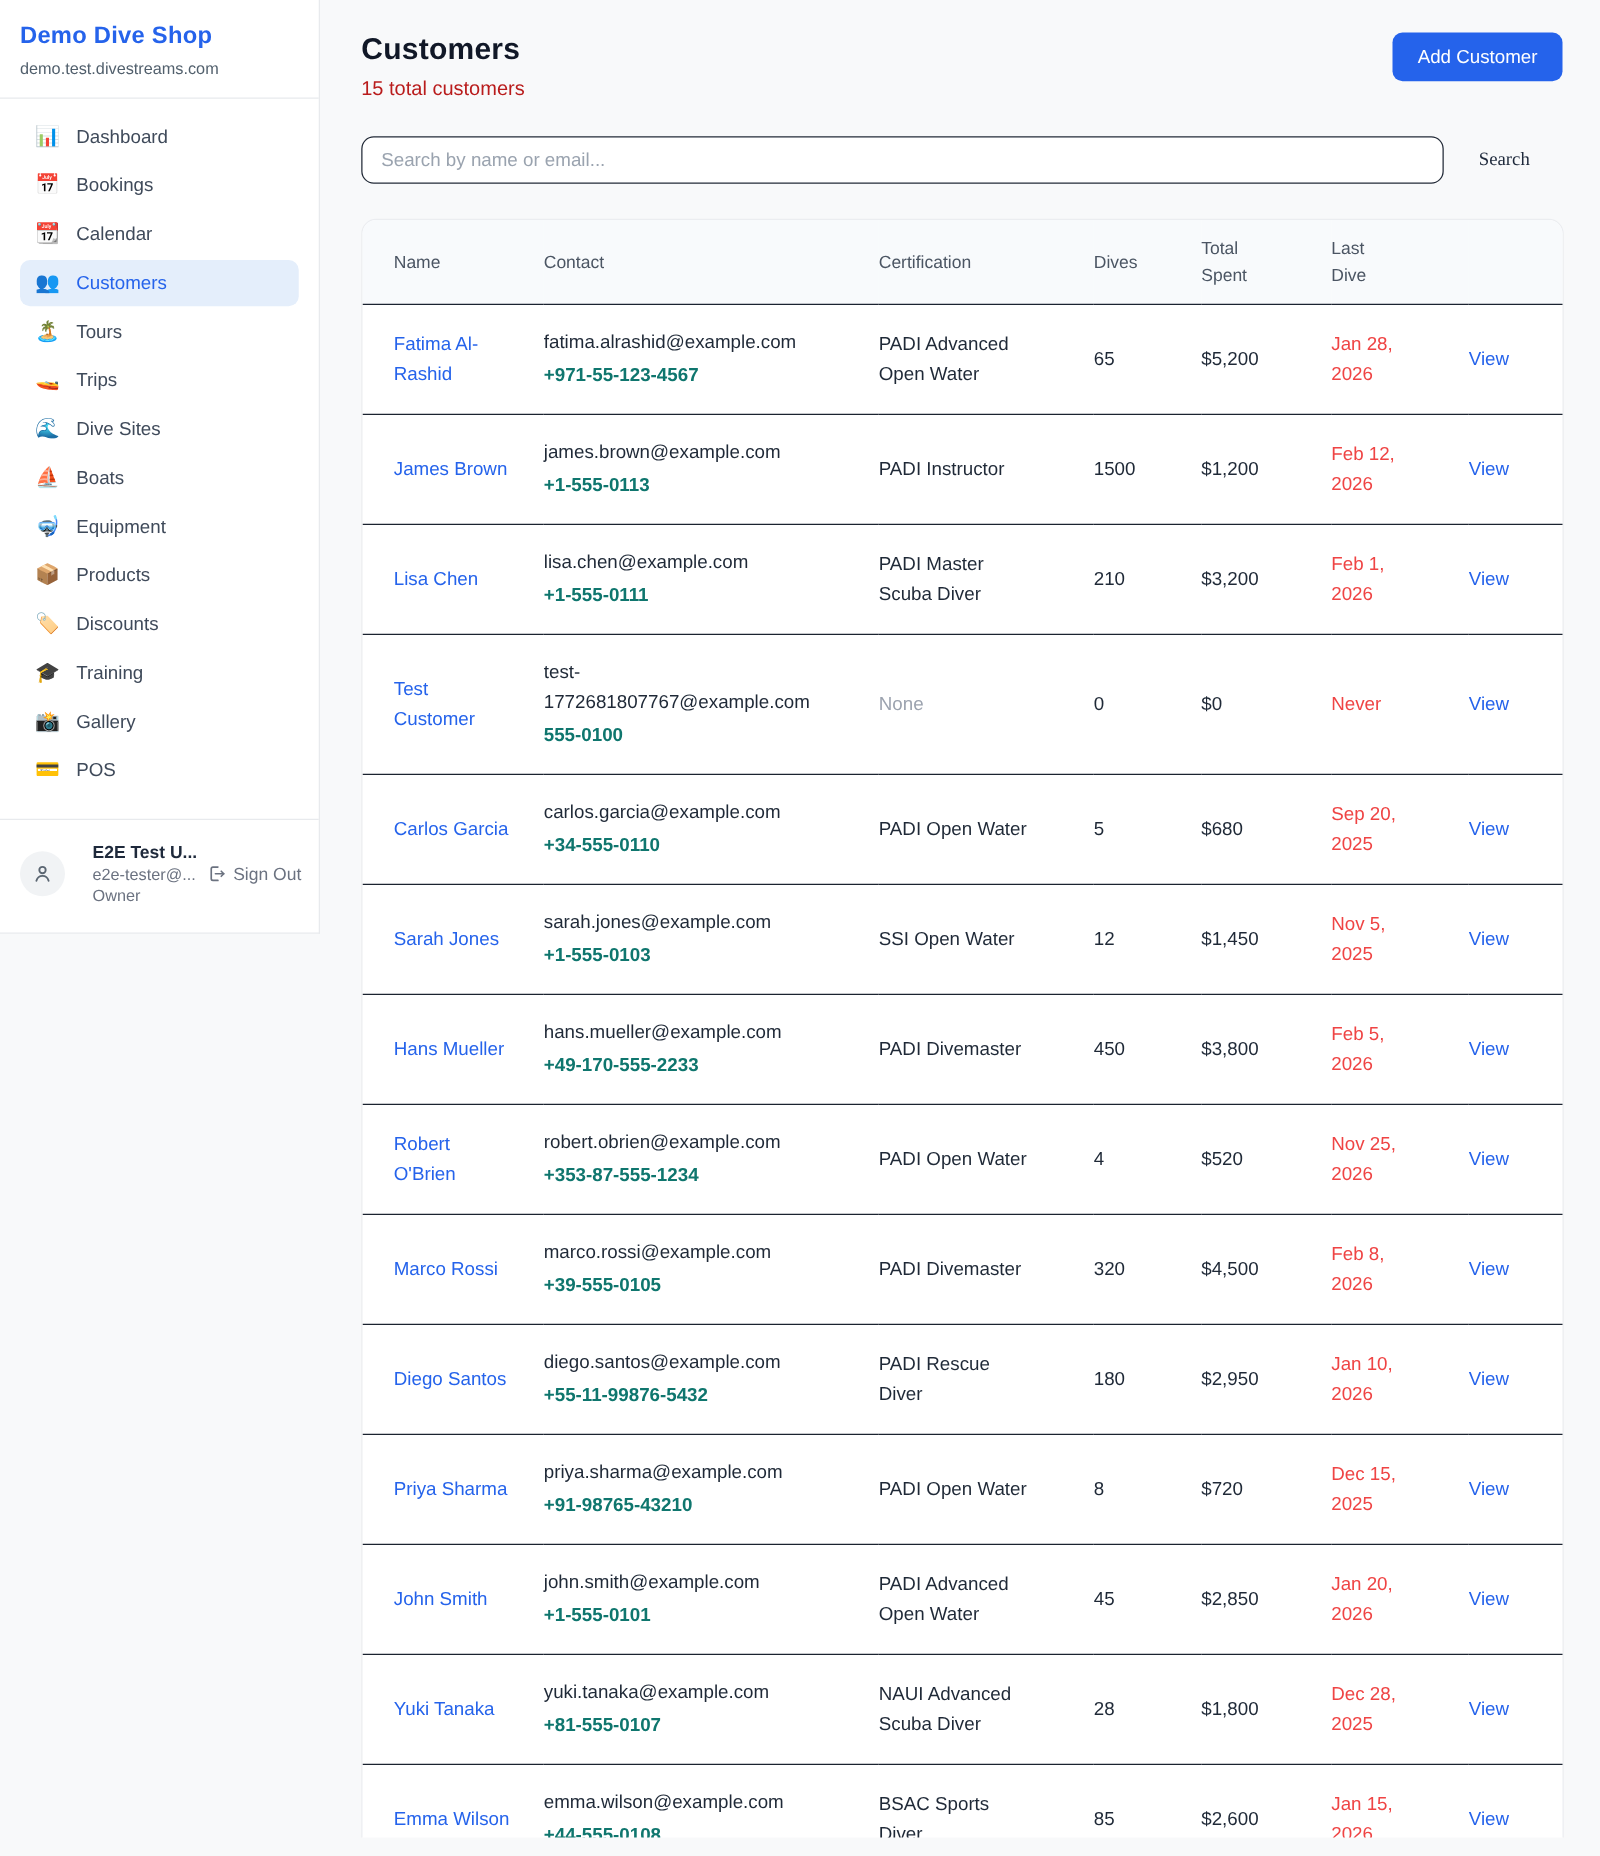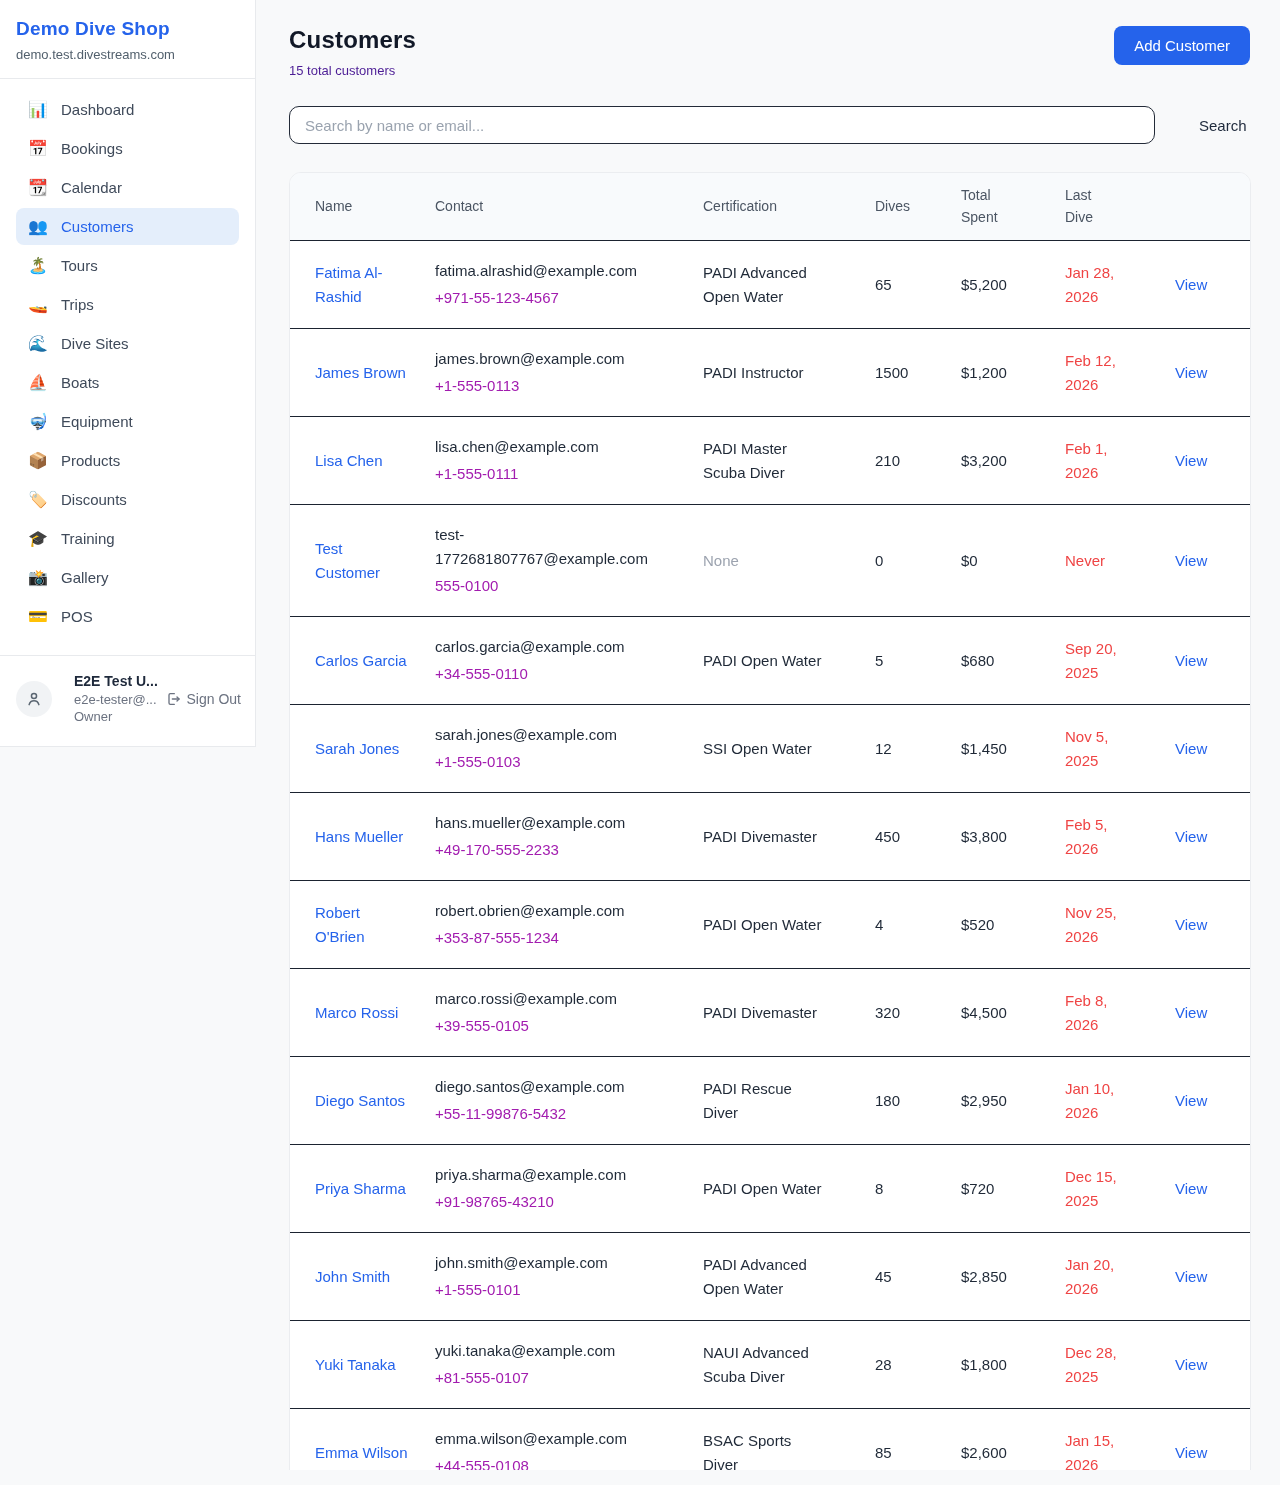--- a/index.html
+++ b/index.html
@@ -46,36 +46,36 @@
   .user-sub { font-size: 13px; color: #6b7280; white-space: nowrap; }
   .signout {
     margin-left: auto; display: flex; align-items: center; gap: 6px;
     color: #6b7280; font-size: 14px; cursor: pointer; white-space: nowrap;
   }
 
   
   .main { position: absolute; left: 256px; top: 0; width: 1024px; padding: 26px 30px 0 33px; }
   .page-header { display: flex; justify-content: space-between; align-items: flex-start; }
   .page-title { font-size: 24px; font-weight: 700; color: #111827; letter-spacing: 0.2px; }
-  .page-subtitle { font-size: 13px; color: #4c1d95; margin-top: 9px; }
+  .page-subtitle { font-size: 16px; color: #b91c1c; margin-top: 9px; }
   .add-btn {
     background: #2563eb; color: #ffffff; border: none; border-radius: 8px;
     padding: 11px 20px; font-size: 15px; font-family: inherit; cursor: pointer;
   }
   .search-row { margin-top: 28px; display: flex; align-items: center; }
   .search-input {
     flex: 0 0 866px; height: 38px;
     border: 1.5px solid #232b38; border-radius: 10px;
     padding: 0 15px; font-size: 15px; font-family: Liberation Sans, sans-serif;
     background: #ffffff; color: #1f2937; outline: none;
   }
   .search-input::placeholder { color: #9aa3af; }
   .search-btn {
-    background: none; border: none; font-family: Liberation Sans, sans-serif;
-    font-size: 15px; color: #1e293b; margin-left: 44px; cursor: pointer;
+    background: none; border: none; font-family: Liberation Serif, serif;
+    font-size: 15px; color: #1e293b; margin-left: 28px; cursor: pointer;
   }
 
   
   .card {
     margin-top: 28px; background: #ffffff;
     border: 1px solid #ebedf0; border-radius: 12px;
     overflow: hidden; width: 962px;
   }
   table { width: 100%; border-collapse: collapse; table-layout: fixed; }
   thead th {
@@ -88,21 +88,21 @@
   .th-inner { display: inline-block; line-height: 1.55; }
   th.col-spent .th-inner, th.col-lastdive .th-inner { width: 46px; }
   tbody td {
     padding: 18px 16px 18px 0;
     border-bottom: 1px solid #1b2330;
     font-size: 15px; vertical-align: middle; line-height: 1.6;
   }
   tbody tr:last-child td { border-bottom: none; }
   .name-link { color: #2563eb; text-decoration: none; display: inline-block; max-width: 94px; }
   .email { color: #1f2937; max-width: 218px; margin-bottom: 3px; }
-  .phone { color: #a21caf; }
+  .phone { color: #0f766e; font-weight: bold; }
   .cert-inner { display: inline-block; max-width: 124px; color: #1f2937; }
   .cert-muted .cert-inner { color: #9ca3af; }
   .dives, .spent { color: #1f2937; }
   .lastdive-inner { display: inline-block; max-width: 64px; color: #ef4444; }
   .view-link { color: #2563eb; text-decoration: none; }
 </style>
 </head>
 <body>
 
 <div class="app">

